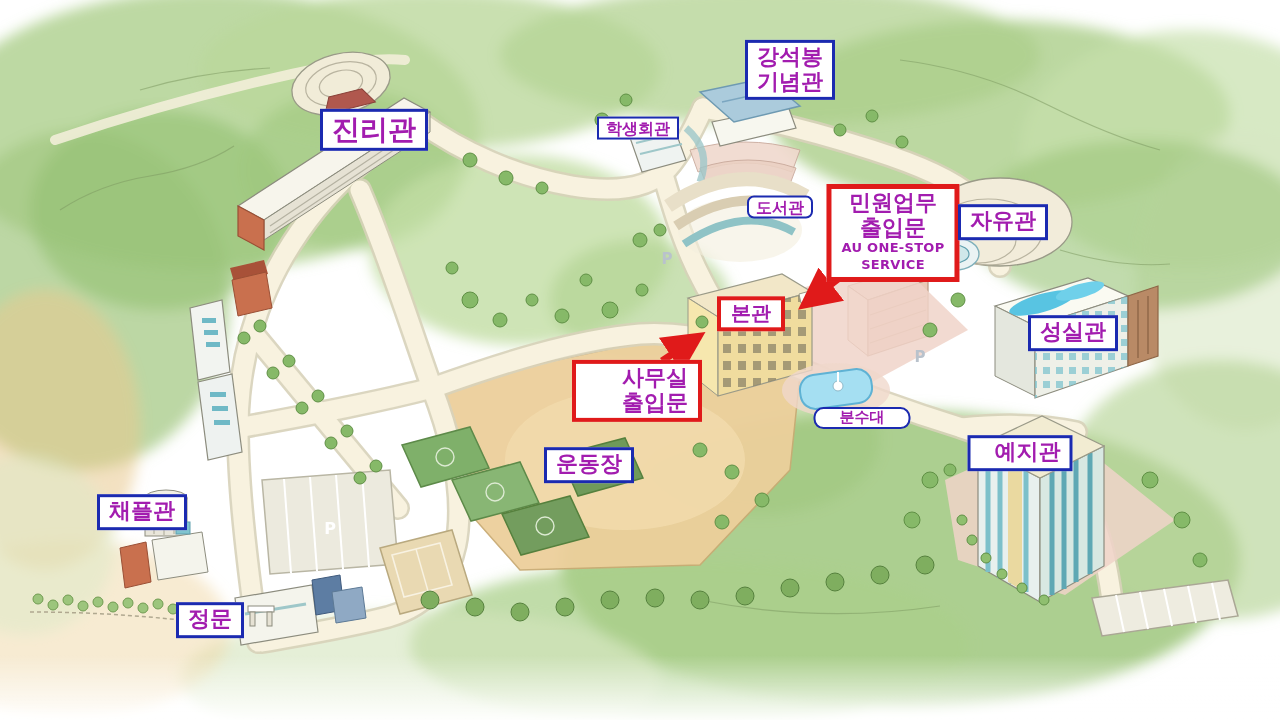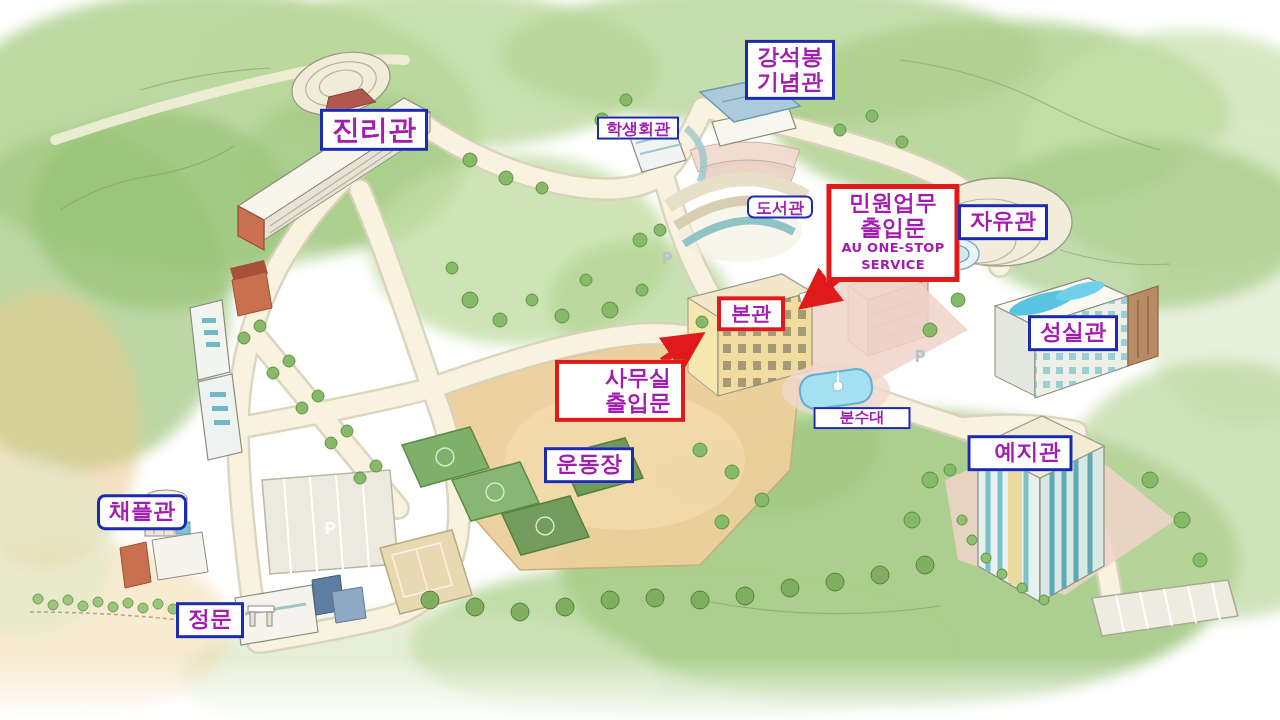--- a/index.html
+++ b/index.html
@@ -10,21 +10,21 @@
   }
   .stage svg { position:absolute; left:0; top:0; }
   .label {
     position:absolute; transform:translate(-50%,-50%);
     background:#ffffff; color:#a21caf; font-weight:bold; text-align:center;
     line-height:1.12; white-space:nowrap; box-sizing:border-box; z-index:5;
   }
   .blue3 { border:3px solid #1b2ab0; font-size:22px; padding:2px 9px 3px; }
   .blue3.big { font-size:28px; }
   .blue2 { border:2px solid #1b2ab0; font-size:16px; padding:1px 7px 0; }
-  .blue2.tiny { font-size:15px; padding:0 24px 1px; }
+  .blue2.tiny { font-size:15px; padding:0 24px 1px;border-radius:10px; }
   .red4 { border:4px solid #e01a1a; font-size:22px; padding:2px 10px 3px; }
   .red4.big { font-size:20px; }
   .en-line { font-size:13px; line-height:1.3; letter-spacing:.3px; }
   .lbl-line { display:block; }
 </style>
 </head>
 <body>
 
 <div class="stage">
 
@@ -407,39 +407,39 @@
 </div>
 
 <div class="label red4 big" style="left:751px; top:314px;">
   <span>본관</span>
 </div>
 
 <div class="label blue3" style="left:1073px; top:333px;">
   <span>성실관</span>
 </div>
 
-<div class="label red4" style="left:620px; top:391px;padding-left:46px;">
+<div class="label red4" style="left:637px; top:391px;padding-left:46px;">
   <span class="lbl-line">사무실</span>
   <span class="lbl-line">출입문</span>
 </div>
 
 <div class="label blue2 tiny" style="left:862px; top:418px;">
   <span>분수대</span>
 </div>
 
 <div class="label blue3" style="left:589px; top:465px;">
   <span>운동장</span>
 </div>
 
 <div class="label blue3" style="left:1020px; top:453px;padding-left:24px;">
   <span>예지관</span>
 </div>
 
 
-<div class="label blue3" style="left:142px; top:512px;border-radius:8px;">
+<div class="label blue3" style="left:142px; top:512px;">
   <span>채플관</span>
 </div>
 
 <div class="label blue3" style="left:210px; top:620px;">
   <span>정문</span>
 </div>
 
 </div>
 
 </body></html>

